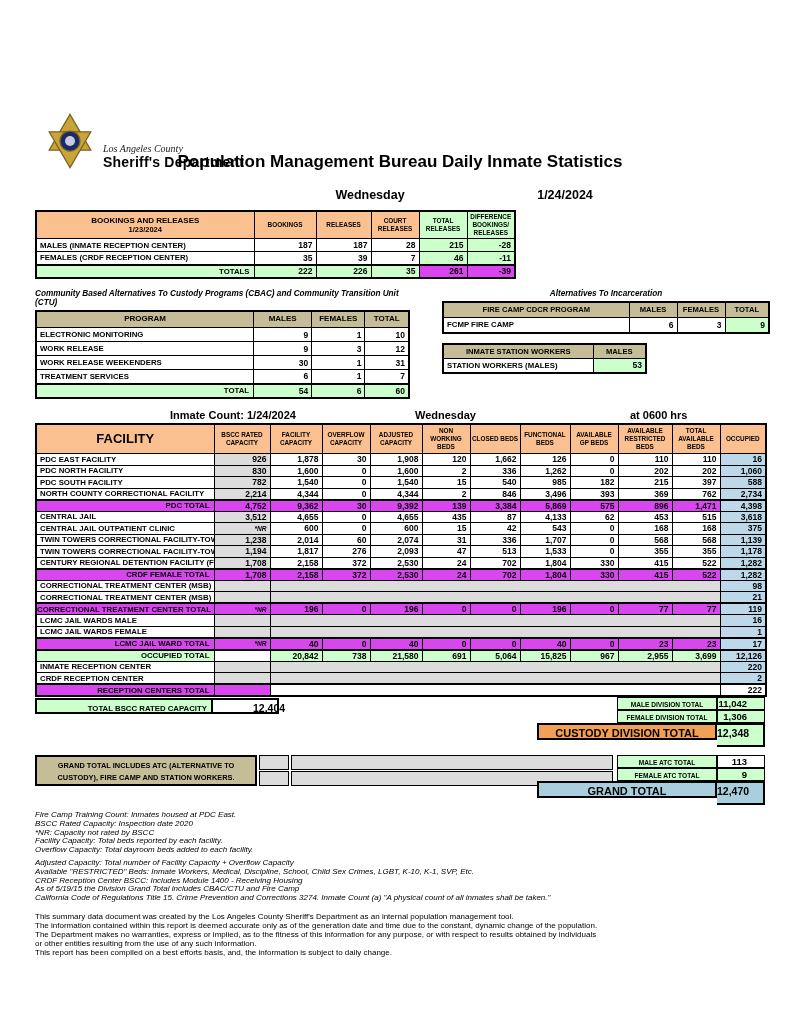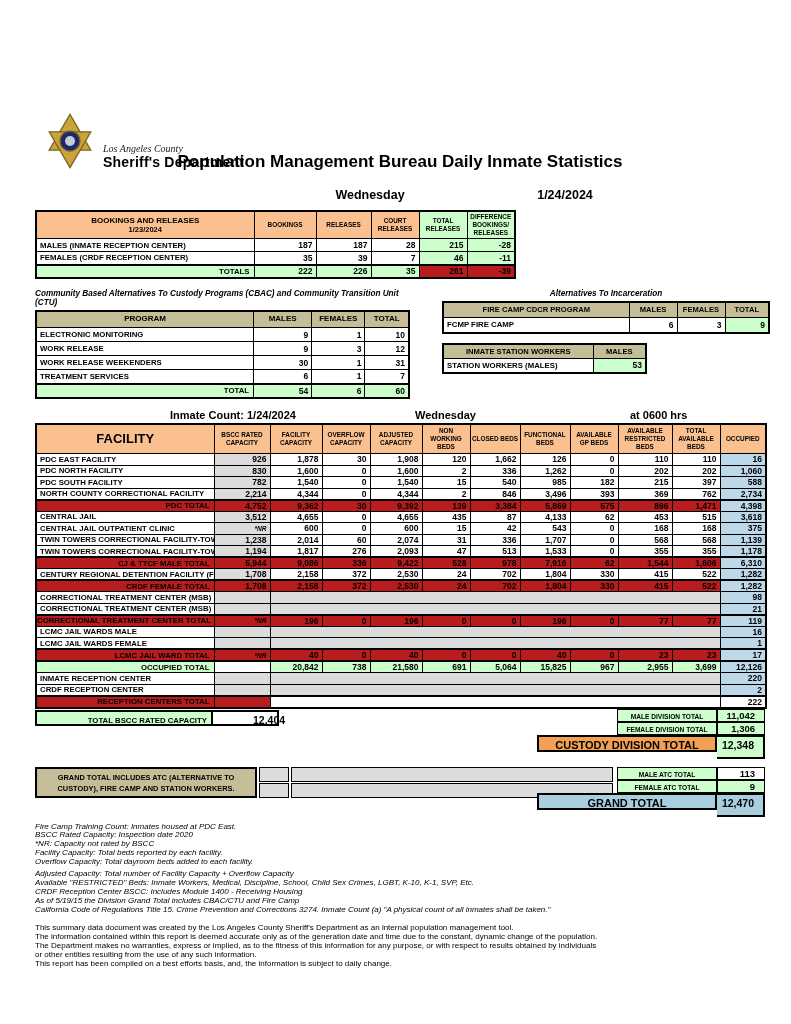--- a/index.html
+++ b/index.html
@@ -21,21 +21,21 @@
 
   table { border-collapse:collapse; table-layout:fixed; }
   td,th { border:1px solid #000; overflow:hidden; }
   .num { text-align:right; font-weight:bold; font-size:8.5px; padding-right:3px; white-space:nowrap; }
   .lbl { text-align:left; font-weight:bold; font-size:7.8px; padding-left:3px; white-space:nowrap; }
   .rlbl { text-align:right; font-weight:bold; font-size:7.8px; padding-right:4px; white-space:nowrap; }
   .hdr { font-weight:bold; font-size:6.4px; text-align:center; line-height:1.25; text-transform:uppercase; padding:1px; }
 
   .orange { background:#FAC090; }
   .green  { background:#CCFFCC; }
-  .yellow { background:#b91c1c; }
+  .yellow { background:#d946ef; }
   .blue   { background:#BDD9E9; }
   .gray   { background:#DCDCDC; }
   .tan    { background:#C4BD97; }
   .white  { background:#fff; }
 
   
   .bookings { width:458px; margin-top:6px; border:2px solid #000; }
   .bookings th, .bookings td { height:13px; }
   .bookings thead th { height:27px; }
   .bk-title1 { font-size:8px; font-weight:bold; }
@@ -72,21 +72,21 @@
   .main .nr { font-size:6.6px; font-style:italic; }
   .main tr.heavy td { border-top:2px solid #000; }
 
   
   .after-main { position:relative; width:730px; height:48px; }
   .bscc-mini { position:absolute; left:0; top:1px; display:flex; }
   .bscc-mini .l { width:178px; height:16px; border:2px solid #000; }
   .bscc-mini .v { width:66px; height:16px; border:2px solid #000; border-left:none; font-size:10.5px;padding-left:40px; }
   .mini-row { display:flex; justify-content:flex-end; }
   .mini-label { width:100px; height:13px; border:1px solid #000; font-size:6.6px; font-weight:bold; text-align:center; padding-top:3px; }
-  .mini-value { width:48px; height:13px; border:1px solid #000; text-align:right; font-weight:bold; font-size:9.5px; padding-right:9px; }
+  .mini-value { width:48px; height:13px; border:1px solid #000; text-align:right; font-weight:bold; font-size:9.5px; padding-right:17px; }
   .mini-row.big .mini-label { width:180px; height:17px; font-size:11px; padding-top:2px; border-width:2px; }
   .mini-row.big .mini-value { height:24px; font-size:10.5px; padding-top:2px; border-width:2px; border-left:none; }
   .divtotals { position:absolute; right:0; top:0; width:730px; }
 
   
   .grand { position:relative; width:730px; margin-top:10px; height:46px; }
   .gt-note { position:absolute; left:0; top:0; width:222px; height:31px; border:2px solid #000; text-align:center;
              font-size:7.4px; font-weight:bold; padding-top:3px; line-height:1.6; }
   .gt-cellcol { position:absolute; left:224px; top:0; width:30px; }
   .gt-cellcol div { height:15px; border:1px solid #000; margin-bottom:1px; }
@@ -432,34 +432,20 @@
           <td class="num white">276</td>
           <td class="num white">2,093</td>
           <td class="num white">47</td>
           <td class="num white">513</td>
           <td class="num white">1,533</td>
           <td class="num white">0</td>
           <td class="num white">355</td>
           <td class="num white">355</td>
           <td class="num blue">1,178</td>
         </tr>
-        <tr class="total heavy">
-          <td class="rlbl yellow">CJ &amp; TTCF MALE TOTAL</td>
-          <td class="num yellow">5,944</td>
-          <td class="num yellow">9,086</td>
-          <td class="num yellow">336</td>
-          <td class="num yellow">9,422</td>
-          <td class="num yellow">528</td>
-          <td class="num yellow">978</td>
-          <td class="num yellow">7,916</td>
-          <td class="num yellow">62</td>
-          <td class="num yellow">1,544</td>
-          <td class="num yellow">1,606</td>
-          <td class="num blue">6,310</td>
-        </tr>
         <tr class="data">
           <td class="lbl white">CENTURY REGIONAL DETENTION FACILITY (FEMALES)</td>
           <td class="num gray">1,708</td>
           <td class="num white">2,158</td>
           <td class="num white">372</td>
           <td class="num white">2,530</td>
           <td class="num white">24</td>
           <td class="num white">702</td>
           <td class="num white">1,804</td>
           <td class="num white">330</td>

